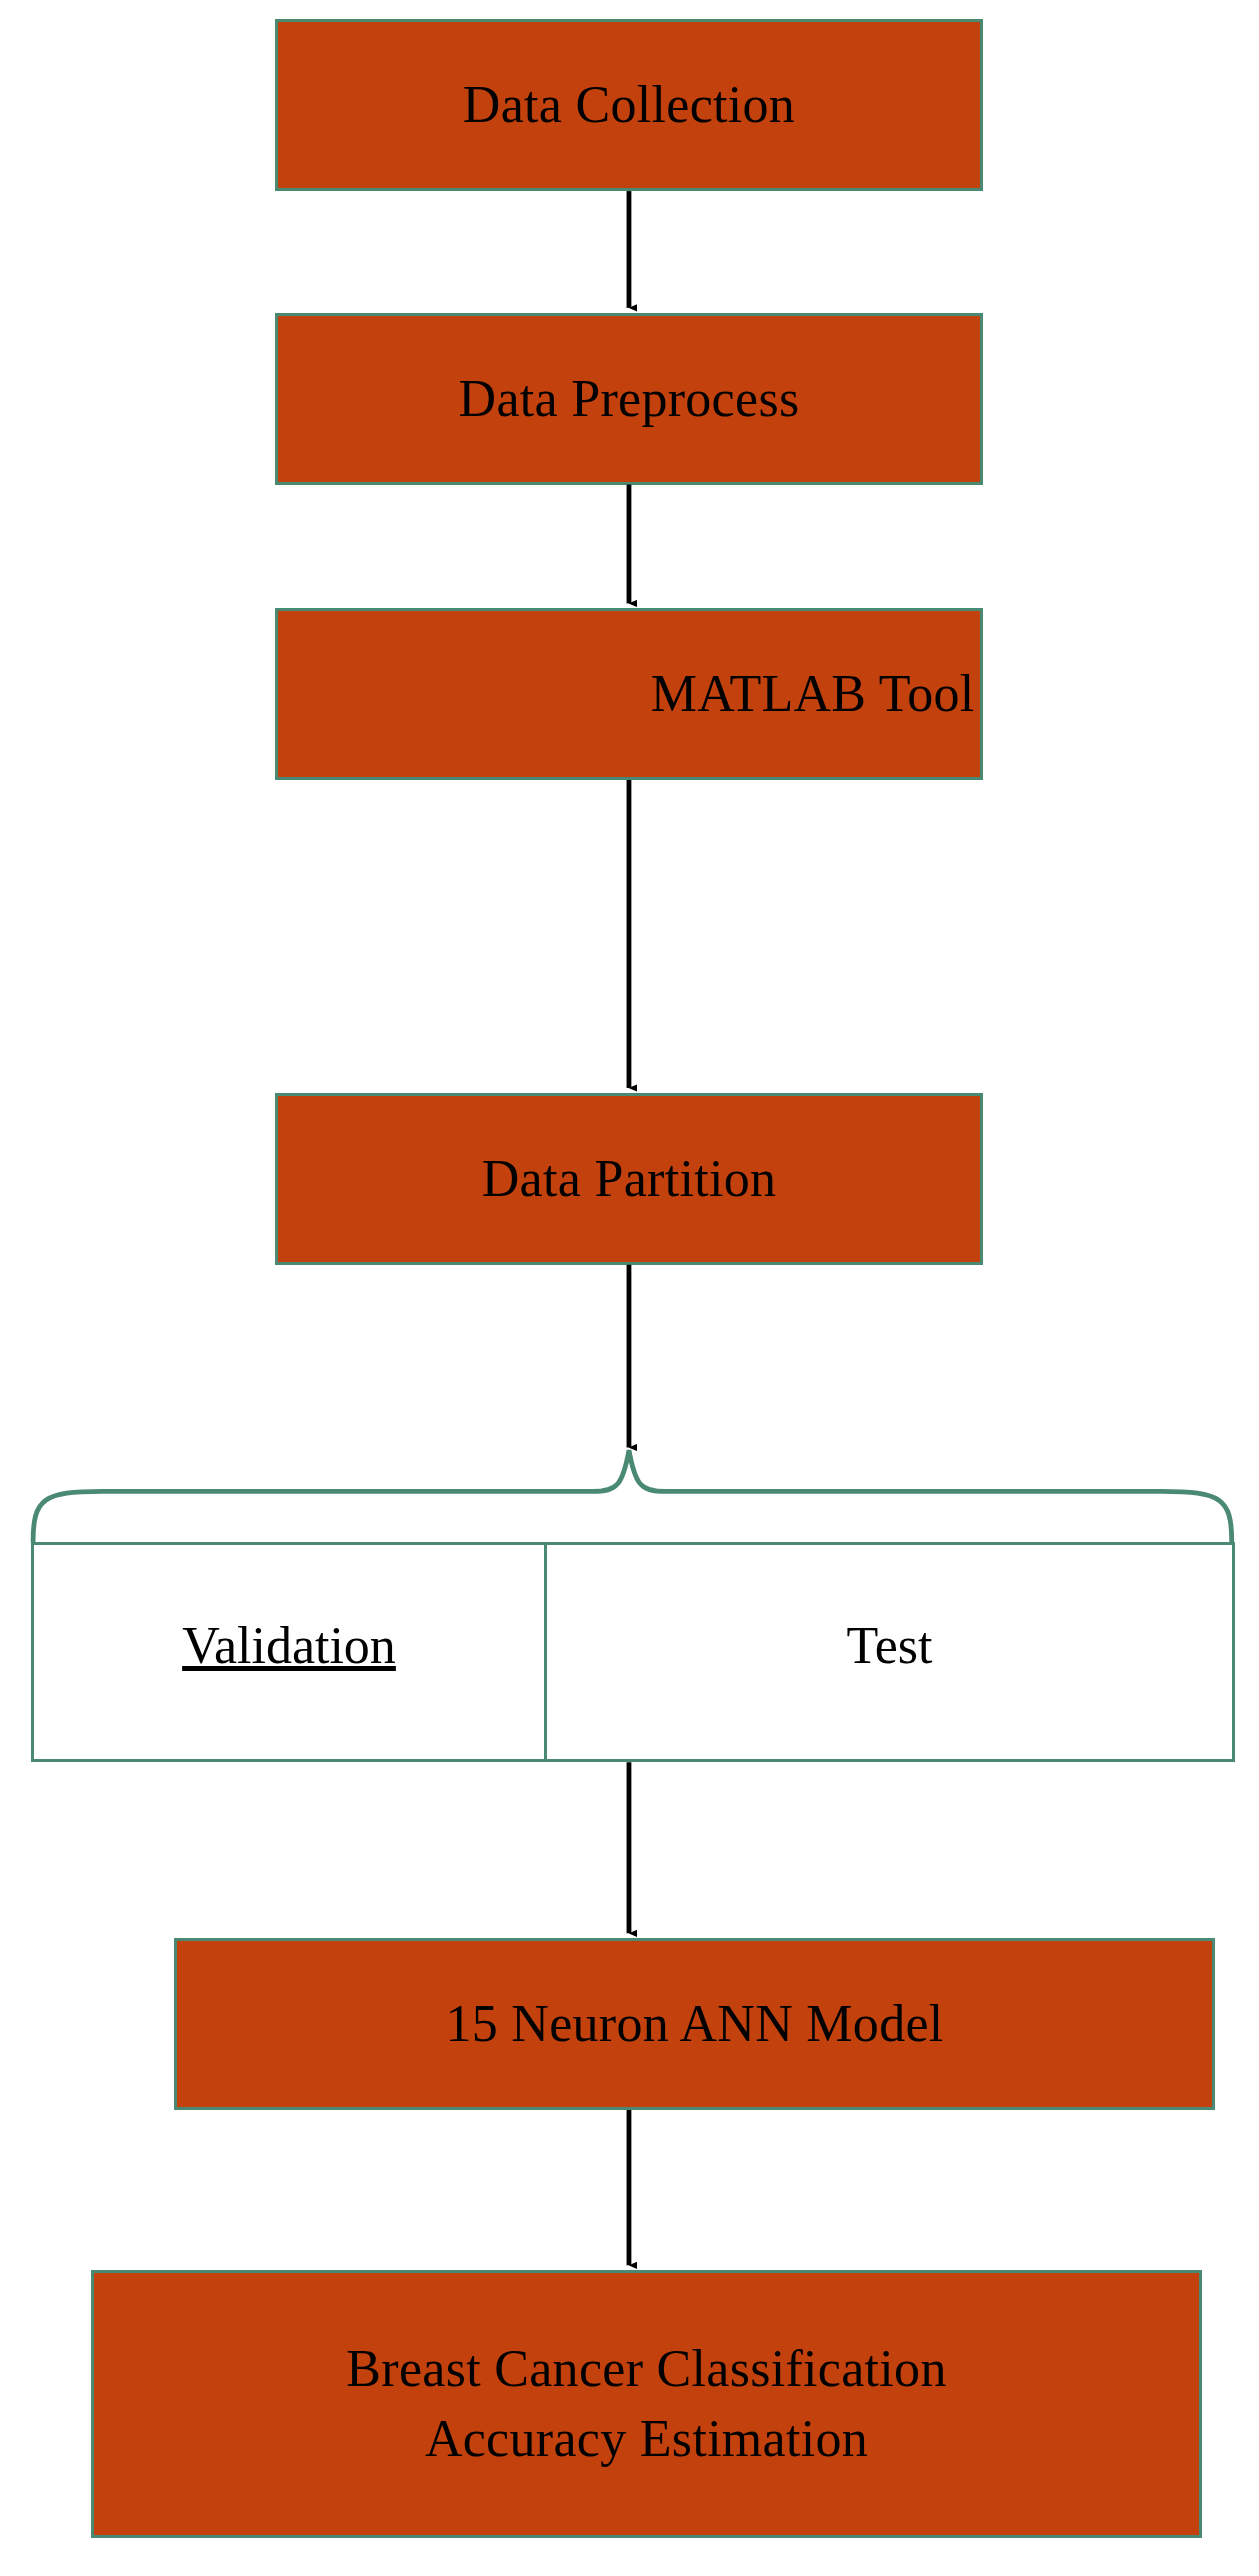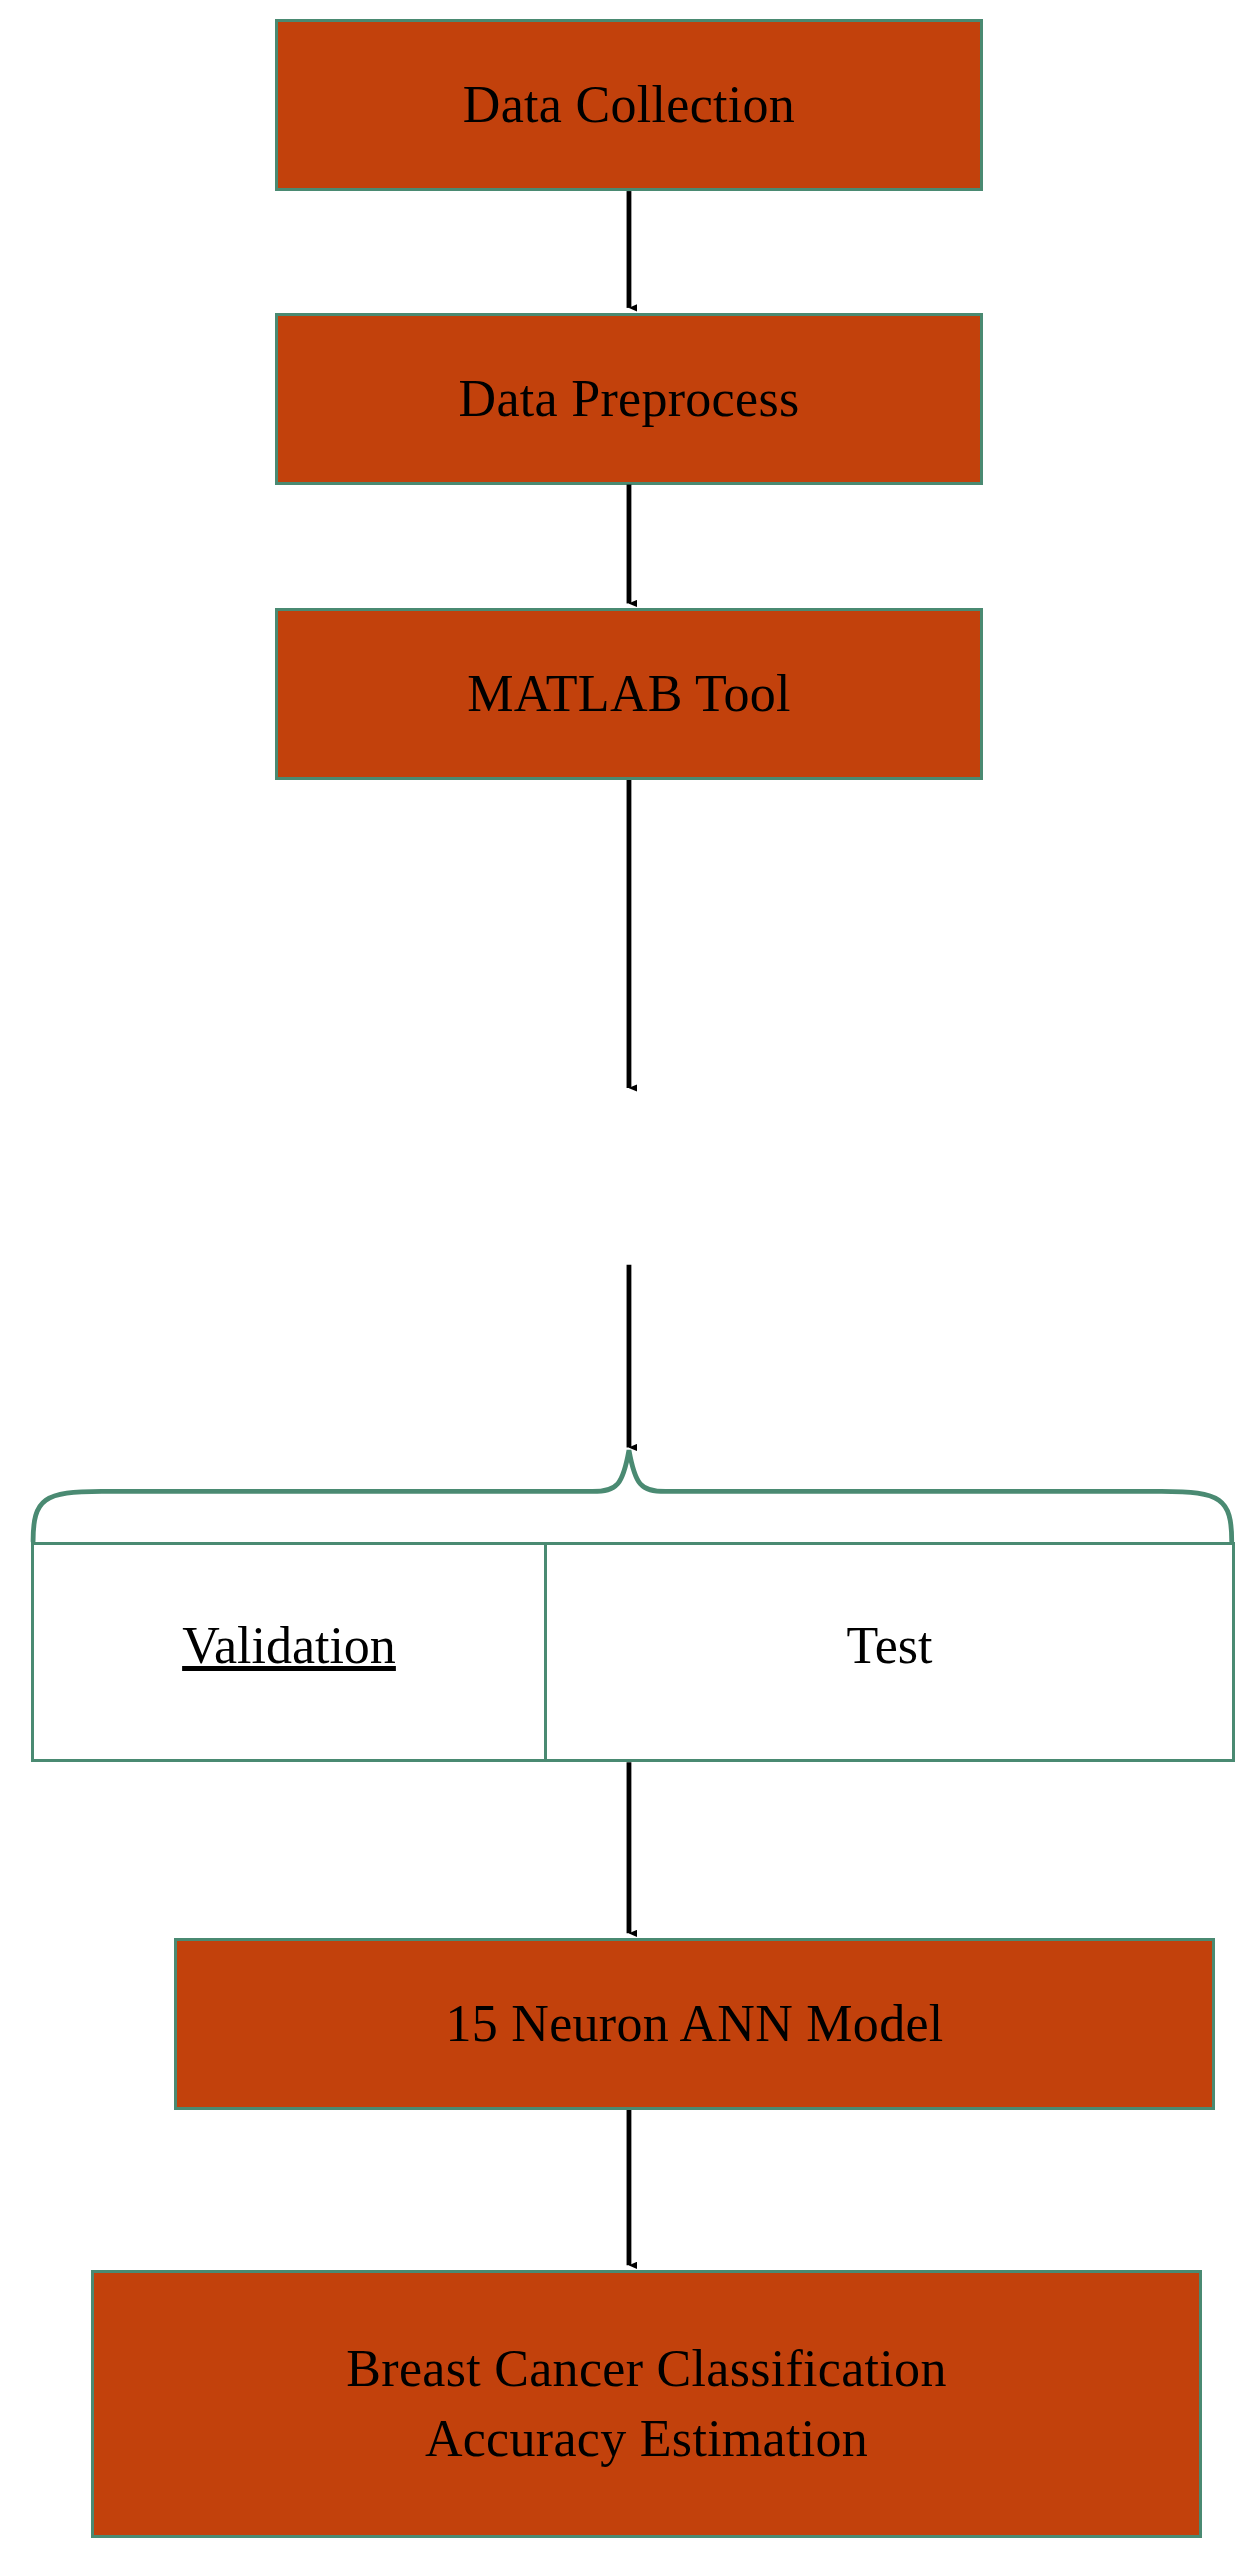--- a/index.html
+++ b/index.html
@@ -73,24 +73,27 @@
 <div id="page">
 
   <div class="node" style="left:275px; top:19px; width:708px; height:172px;">
     <span class="label">Data Collection</span>
   </div>
 
   <div class="node" style="left:275px; top:313px; width:708px; height:172px;">
     <span class="label">Data Preprocess</span>
   </div>
 
-  <div class="node" style="left:275px; top:608px; width:708px; height:172px;">
+  <div class="node" style="left:275px; top:608px; width:708px; height:172px;text-align:right;">
     <span class="label">MATLAB Tool</span>
   </div>
 
+  <div class="node" style="left:275px; top:1093px; width:708px; height:172px;">
+    <span class="label">Data Partition</span>
+  </div>
 
   <div class="split-row" style="left:31px; top:1542px; width:1204px; height:220px;">
     <div class="split-cell" style="width:510px;text-decoration:underline;">
       <span>Validation</span>
     </div>
     <div class="split-cell" style="flex:1 1 auto;">
       <span>Test</span>
     </div>
   </div>
 

